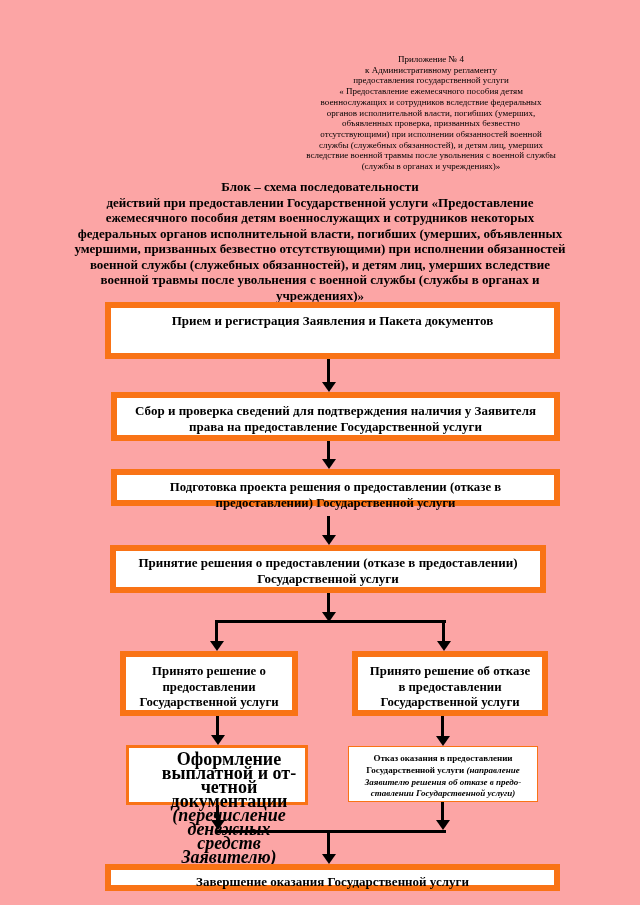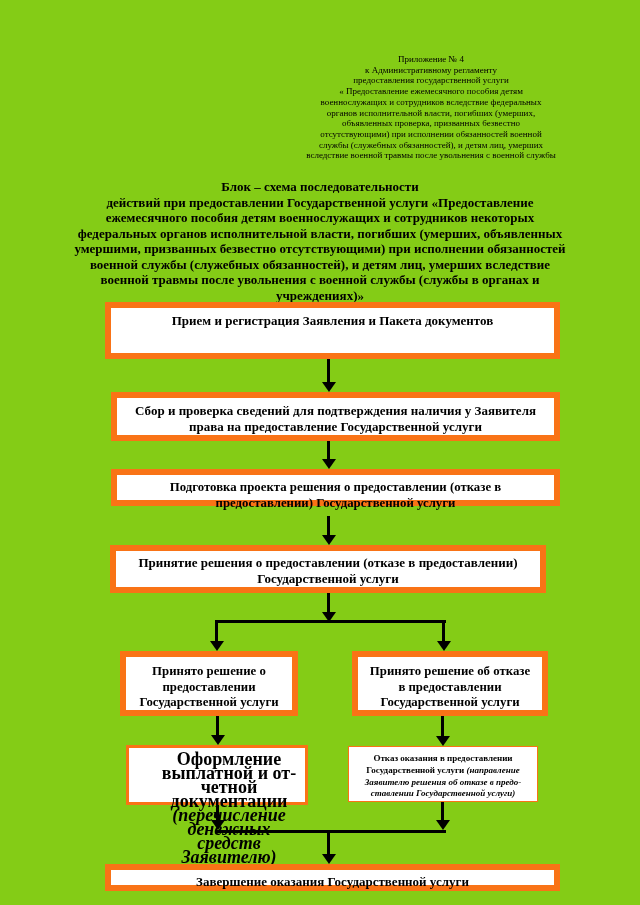--- a/index.html
+++ b/index.html
@@ -1,17 +1,17 @@
 <!DOCTYPE html>
 <html><head>
 <meta charset="utf-8">
 <style>
   html,body{margin:0;padding:0;background:#ffffff;}
   .page{
-    position:relative;width:640px;height:905px;background:#84cc16;
+    position:relative;width:640px;height:905px;background:#fca5a5;
     font-family:"Liberation Serif","DejaVu Serif",serif;color:#000;
     overflow:hidden;
   }
   
   .header-note{
     position:absolute;left:235px;top:54px;width:392px;
     font-size:9px;line-height:10.7px;text-align:center;font-weight:400;
   }
   .header-note .ln{display:block;}
   
@@ -72,20 +72,21 @@
     <span class="ln">Приложение № 4</span>
     <span class="ln">к Административному регламенту</span>
     <span class="ln">предоставления государственной услуги</span>
     <span class="ln">« Предоставление ежемесячного пособия детям</span>
     <span class="ln">военнослужащих и сотрудников вследствие федеральных</span>
     <span class="ln">органов исполнительной власти, погибших (умерших,</span>
     <span class="ln">объявленных проверка, призванных безвестно</span>
     <span class="ln">отсутствующими) при исполнении обязанностей военной</span>
     <span class="ln">службы (служебных обязанностей), и детям лиц, умерших</span>
     <span class="ln">вследствие военной травмы после увольнения с военной службы</span>
+    <span class="ln">(службы в органах и учреждениях)»</span>
   </div>
 
   <div class="doc-title">
     <span class="ln">Блок – схема последовательности</span>
     <span class="ln">действий при предоставлении Государственной услуги «Предоставление</span>
     <span class="ln">ежемесячного пособия детям военнослужащих и сотрудников некоторых</span>
     <span class="ln">федеральных органов исполнительной власти, погибших (умерших, объявленных</span>
     <span class="ln">умершими, призванных безвестно отсутствующими) при исполнении обязанностей</span>
     <span class="ln">военной службы (служебных обязанностей), и детям лиц, умерших вследствие</span>
     <span class="ln">военной травмы после увольнения с военной службы (службы в органах и</span>

